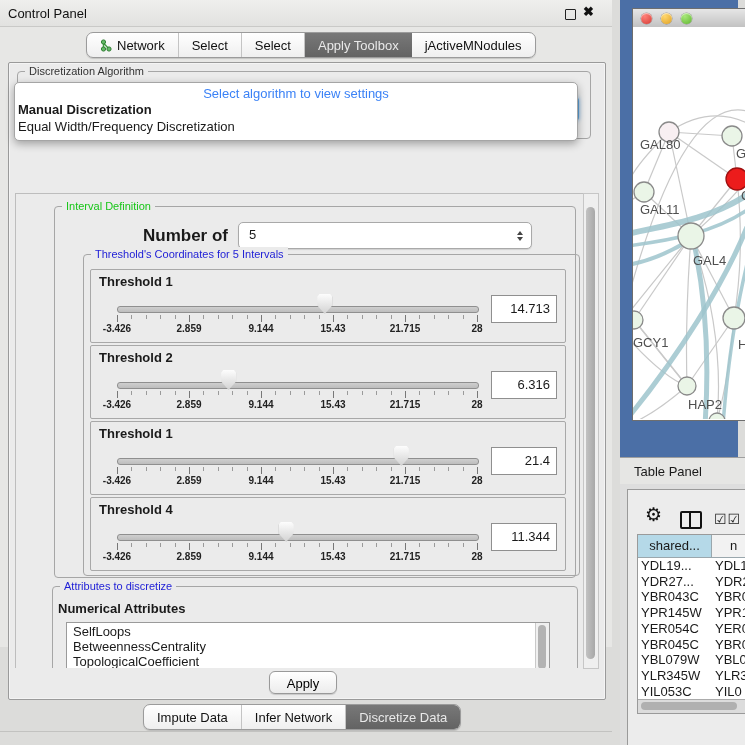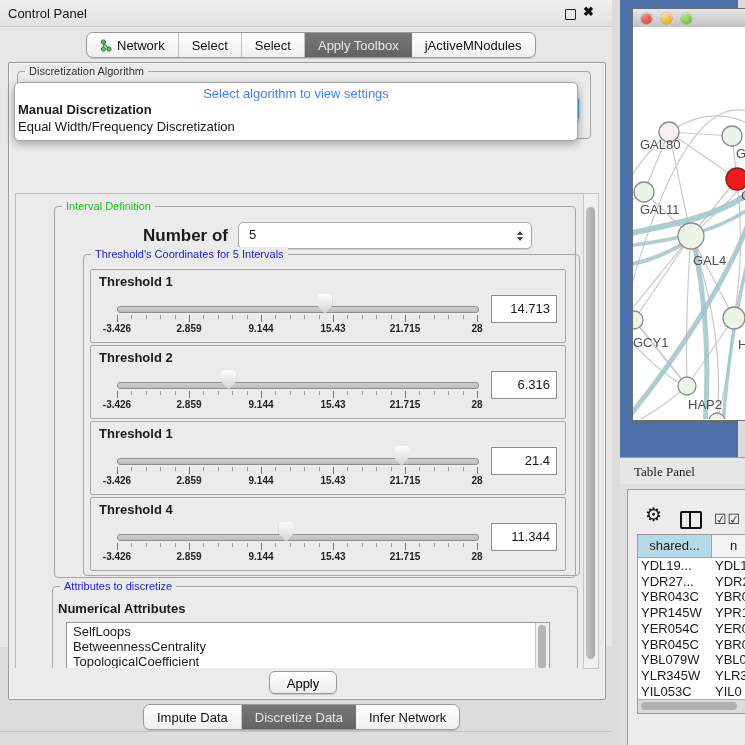--- a/index.html
+++ b/index.html
@@ -62,21 +62,21 @@
   
   #apply-btn{left:268px;top:670px;width:68px;height:23px;background:linear-gradient(#ffffff,#ececec);
              border:1px solid #999;border-radius:6px;font-size:13px;text-align:center;line-height:22px;box-shadow:0 1px 1px rgba(0,0,0,.15);}
   
   #desktop{left:620px;top:0;width:118px;height:457px;}
   #net-window{position:absolute;left:12px;top:8px;width:113px;height:411px;border:1px solid #6e6e6e;background:#fff;}
   #net-titlebar{position:absolute;left:0;top:0;width:100%;height:18px;background:linear-gradient(#e6e6e6,#c2c2c2);border-bottom:1px solid #9a9a9a;}
   .light{position:absolute;top:3.5px;width:11px;height:11px;border-radius:50%;box-shadow:inset 0 1px 1px rgba(255,255,255,.6),0 0 0 .5px rgba(0,0,0,.3);}
   #net-canvas{position:absolute;left:0;top:18px;width:113px;height:392px;overflow:hidden;background:#fff;}
   
-  #tp-header{left:620px;top:457px;width:125px;height:27px;background:#e6e6e4;border-top:1px solid #9f9f9f;border-bottom:1px solid #c4c4c4;font-family:Liberation Serif, serif;}
+  #tp-header{left:620px;top:457px;width:125px;height:27px;background:#e6e6e4;border-top:1px solid #9f9f9f;border-bottom:1px solid #c4c4c4;}
   #tp-title{position:absolute;left:14px;top:6px;font-size:13px;}
   #tp-body{left:620px;top:484px;width:125px;height:261px;background:#dedede;}
   #tp-box{position:absolute;left:7px;top:5px;width:118px;height:256px;border:1px solid #9a9a9a;background:#ececec;}
   #tp-gear{position:absolute;left:17px;top:15px;font-size:19px;line-height:19px;color:#111;}
   #tp-split{position:absolute;left:52px;top:21px;width:18px;height:14px;border:2px solid #111;border-radius:2px;}
   #tp-split:after{content:"";position:absolute;left:7px;top:0;width:2px;height:14px;background:#111;}
   #tp-checks{position:absolute;left:86px;top:21px;font-size:14px;letter-spacing:1px;color:#222;}
   #tp-table{position:absolute;left:9px;top:44px;width:109px;height:178px;background:#fff;border:1px solid #9a9a9a;overflow:hidden;}
   .th-cell{position:absolute;top:0;height:22px;border-right:1px solid #9aa7ad;border-bottom:1px solid #9aa7ad;
            font-size:13px;text-align:center;line-height:22px;overflow:hidden;white-space:nowrap;}
@@ -334,25 +334,25 @@
     <div id="popup" class="abs">
       <div id="popup-placeholder">Select algorithm to view settings</div>
       <div class="popup-opt" style="top:19px;font-weight:bold;">Manual Discretization</div>
       <div class="popup-opt" style="top:36px;">Equal Width/Frequency Discretization</div>
     </div>
 
     <div id="bottom-tabbar" class="abs seg-bar">
         <div class="seg">
           <span>Impute Data</span>
         </div>
+        <div class="seg">
+          <span>Infer Network</span>
+        </div>
         <div class="seg sel">
           <span>Discretize Data</span>
-        </div>
-        <div class="seg">
-          <span>Infer Network</span>
         </div>
       </div>
     <div id="cp-bottom-line" class="abs"></div>
   </div>
 
   <div id="desktop" class="abs" style="background: rgb(75, 111, 166);">
     <div id="net-window">
       <div id="net-titlebar">
         <div class="light" style="left:8px;background:radial-gradient(circle at 35% 30%,#ff8078,#d43c35);"></div>
         <div class="light" style="left:28px;background:radial-gradient(circle at 35% 30%,#ffd76e,#dfa023);"></div>

